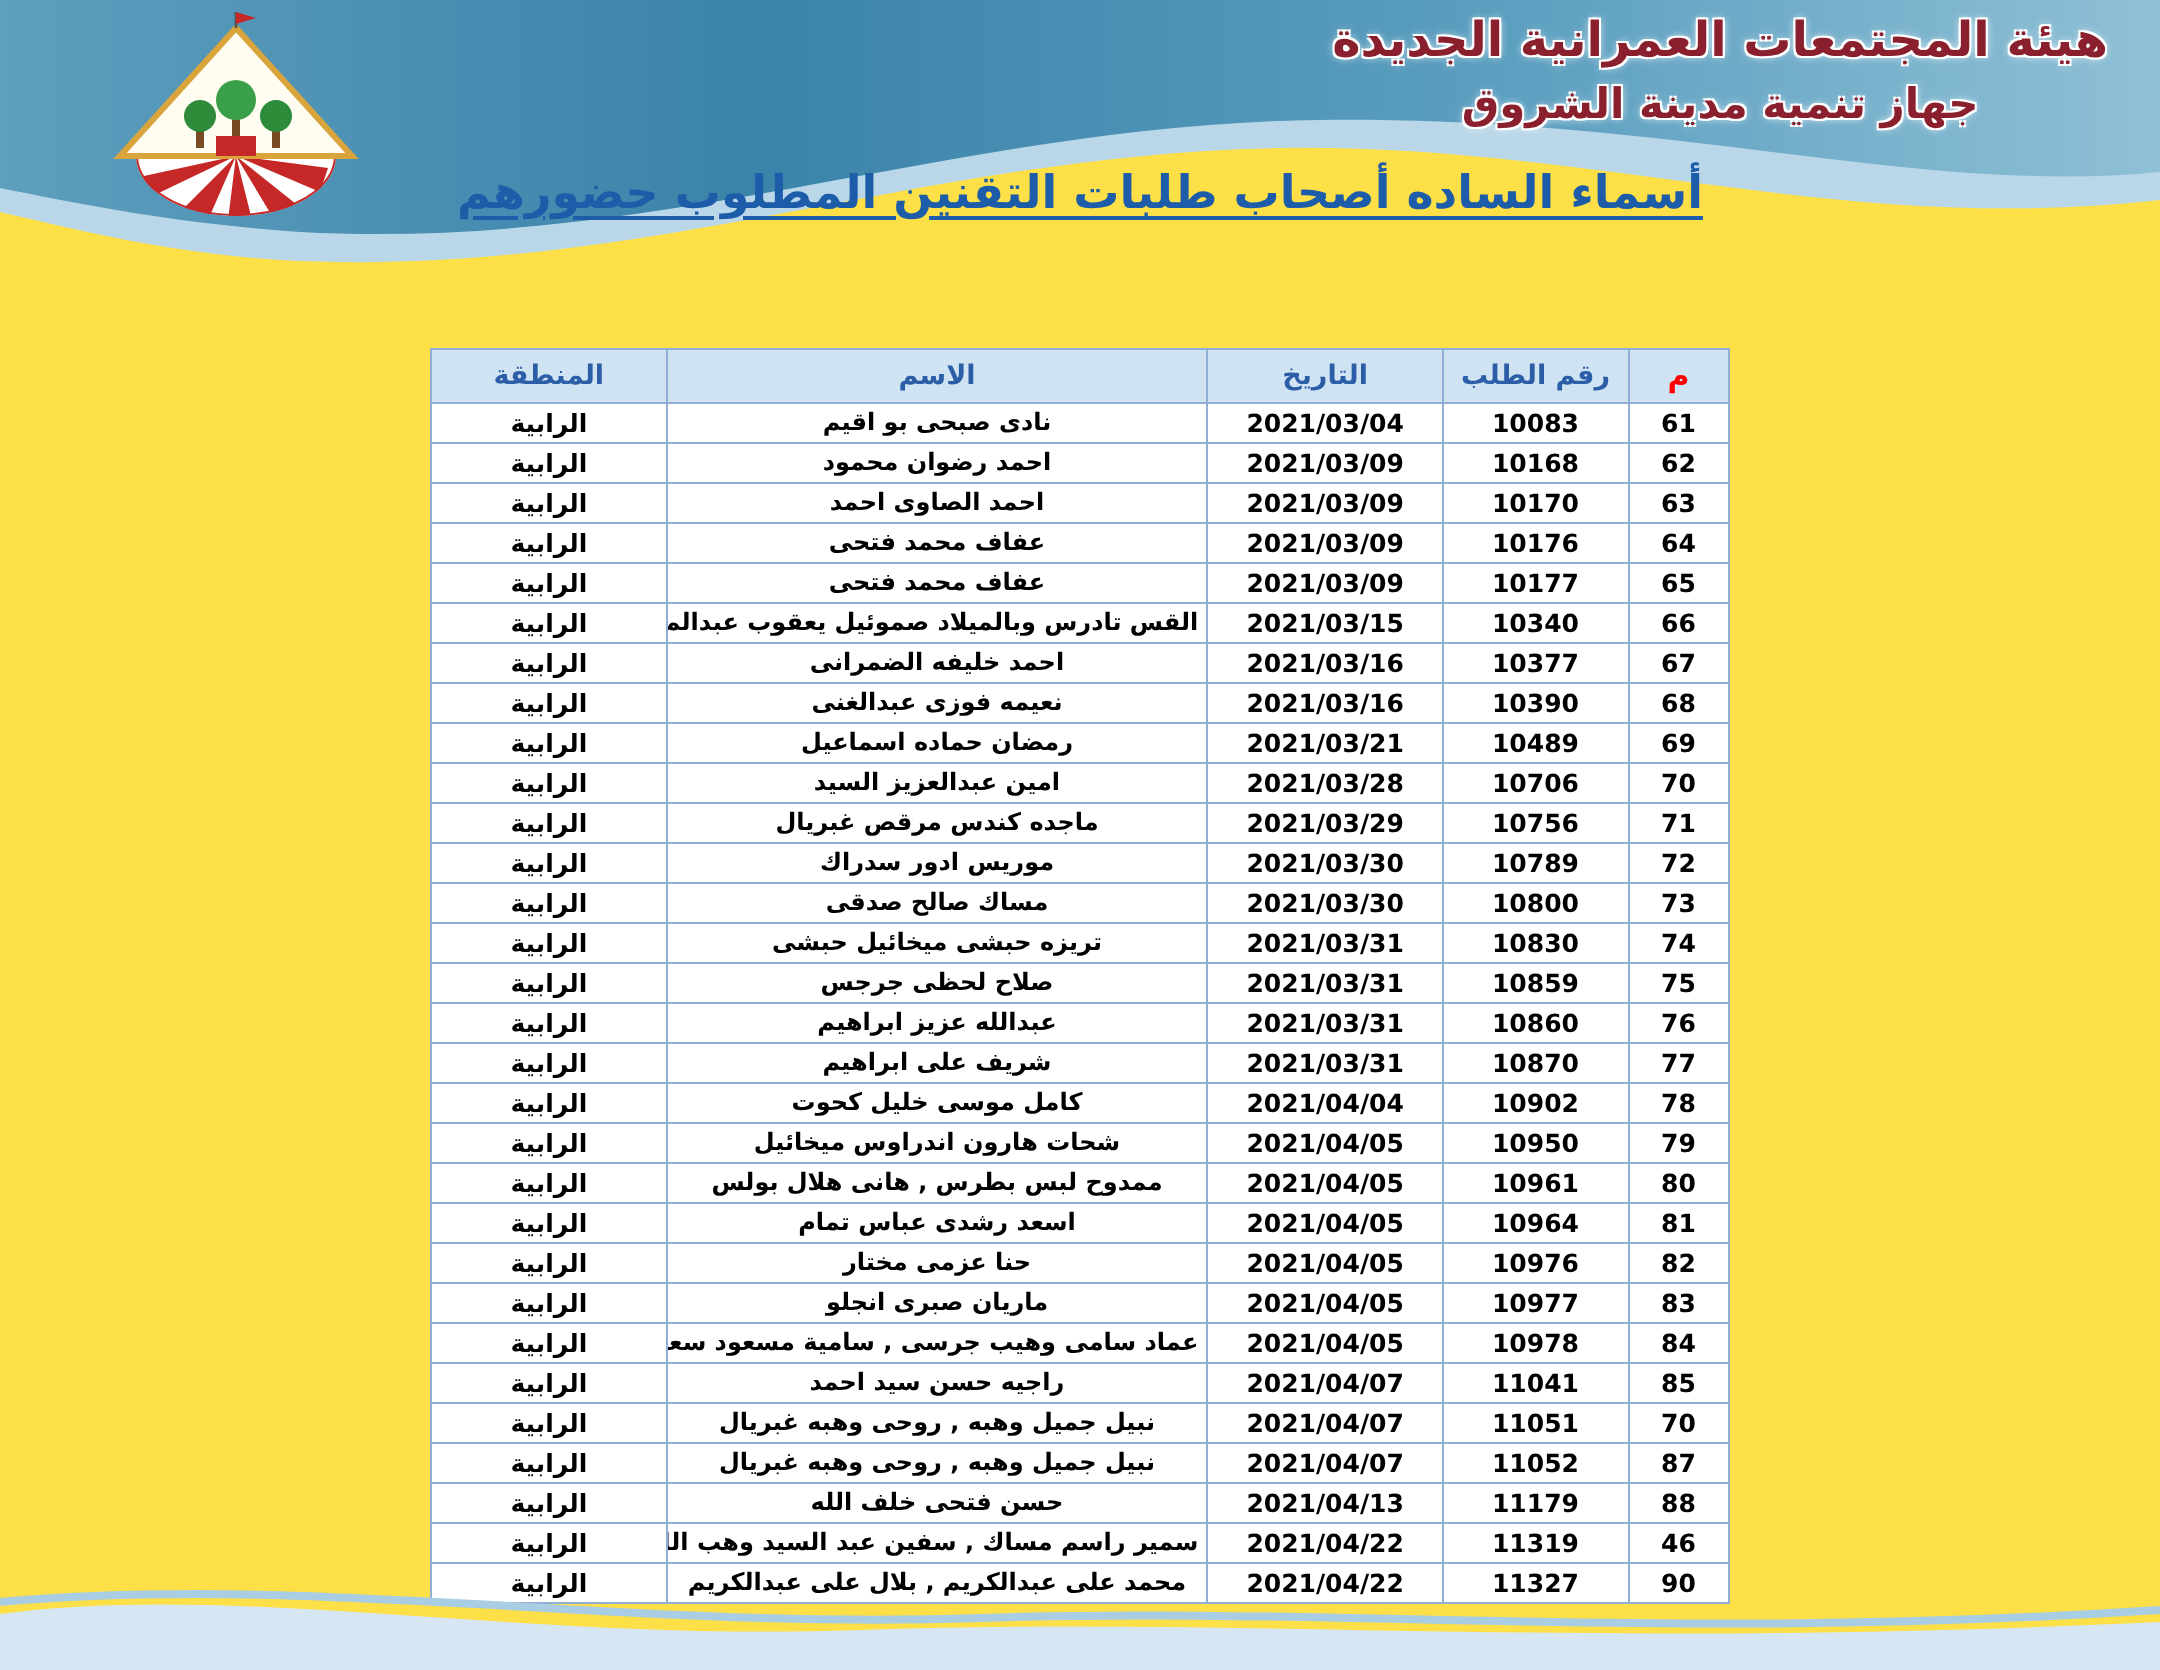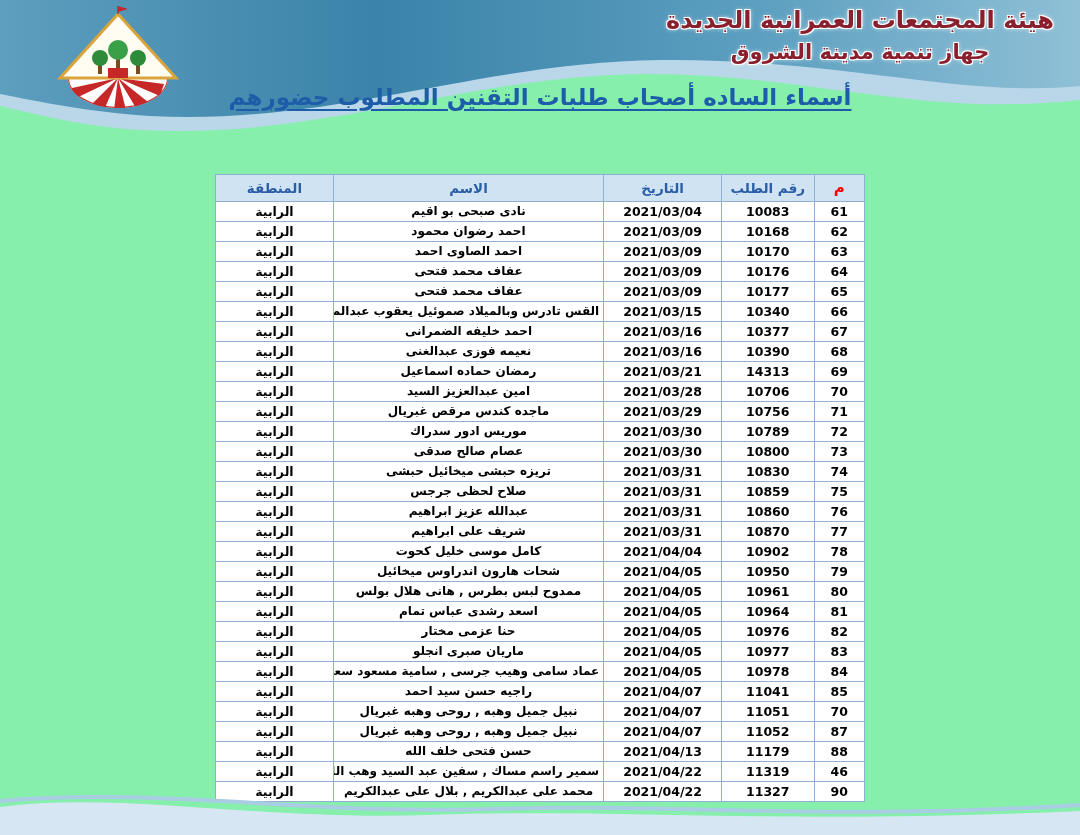--- a/index.html
+++ b/index.html
@@ -1,18 +1,18 @@
 <!DOCTYPE html>
 <html lang="ar"><head>
 <meta charset="utf-8">
 <style>
   * { margin:0; padding:0; box-sizing:border-box; }
   html,body { background:#ffffff; }
   body { font-family:"DejaVu Sans", sans-serif; }
-  .page { position:relative; width:1080px; height:835px; background:#86efac; overflow:hidden; margin:0 auto; }
+  .page { position:relative; width:1080px; height:835px; background:#fde047; overflow:hidden; margin:0 auto; }
 
   
   .banner { position:absolute; top:0; left:0; width:1080px; height:150px; }
   .banner svg.wave { position:absolute; top:0; left:0; display:block; }
   .org-text {
     position:absolute; top:6px; right:26px; direction:rtl;
     display:flex; flex-direction:column; align-items:center;
     color:#8a1f2d; font-weight:bold;
     text-shadow:-1px -1px 0 #fff, 1px -1px 0 #fff, -1px 1px 0 #fff, 1px 1px 0 #fff, 0 0 5px #ffffff;
   }
@@ -197,21 +197,21 @@
   <tr>
     <td class="col-idx">68</td>
     <td class="col-req">10390</td>
     <td class="col-date">2021/03/16</td>
     <td class="col-name">نعيمه فوزى عبدالغنى</td>
     <td class="col-area">الرابية</td>
   </tr>
 
   <tr>
     <td class="col-idx">69</td>
-    <td class="col-req">14313</td>
+    <td class="col-req">10489</td>
     <td class="col-date">2021/03/21</td>
     <td class="col-name">رمضان حماده اسماعيل</td>
     <td class="col-area">الرابية</td>
   </tr>
 
   <tr>
     <td class="col-idx">70</td>
     <td class="col-req">10706</td>
     <td class="col-date">2021/03/28</td>
     <td class="col-name">امين عبدالعزيز السيد</td>
@@ -231,21 +231,21 @@
     <td class="col-req">10789</td>
     <td class="col-date">2021/03/30</td>
     <td class="col-name">موريس ادور سدراك</td>
     <td class="col-area">الرابية</td>
   </tr>
 
   <tr>
     <td class="col-idx">73</td>
     <td class="col-req">10800</td>
     <td class="col-date">2021/03/30</td>
-    <td class="col-name">عصام صالح صدقى</td>
+    <td class="col-name">مساك صالح صدقى</td>
     <td class="col-area">الرابية</td>
   </tr>
 
   <tr>
     <td class="col-idx">74</td>
     <td class="col-req">10830</td>
     <td class="col-date">2021/03/31</td>
     <td class="col-name">تريزه حبشى ميخائيل حبشى</td>
     <td class="col-area">الرابية</td>
   </tr>

